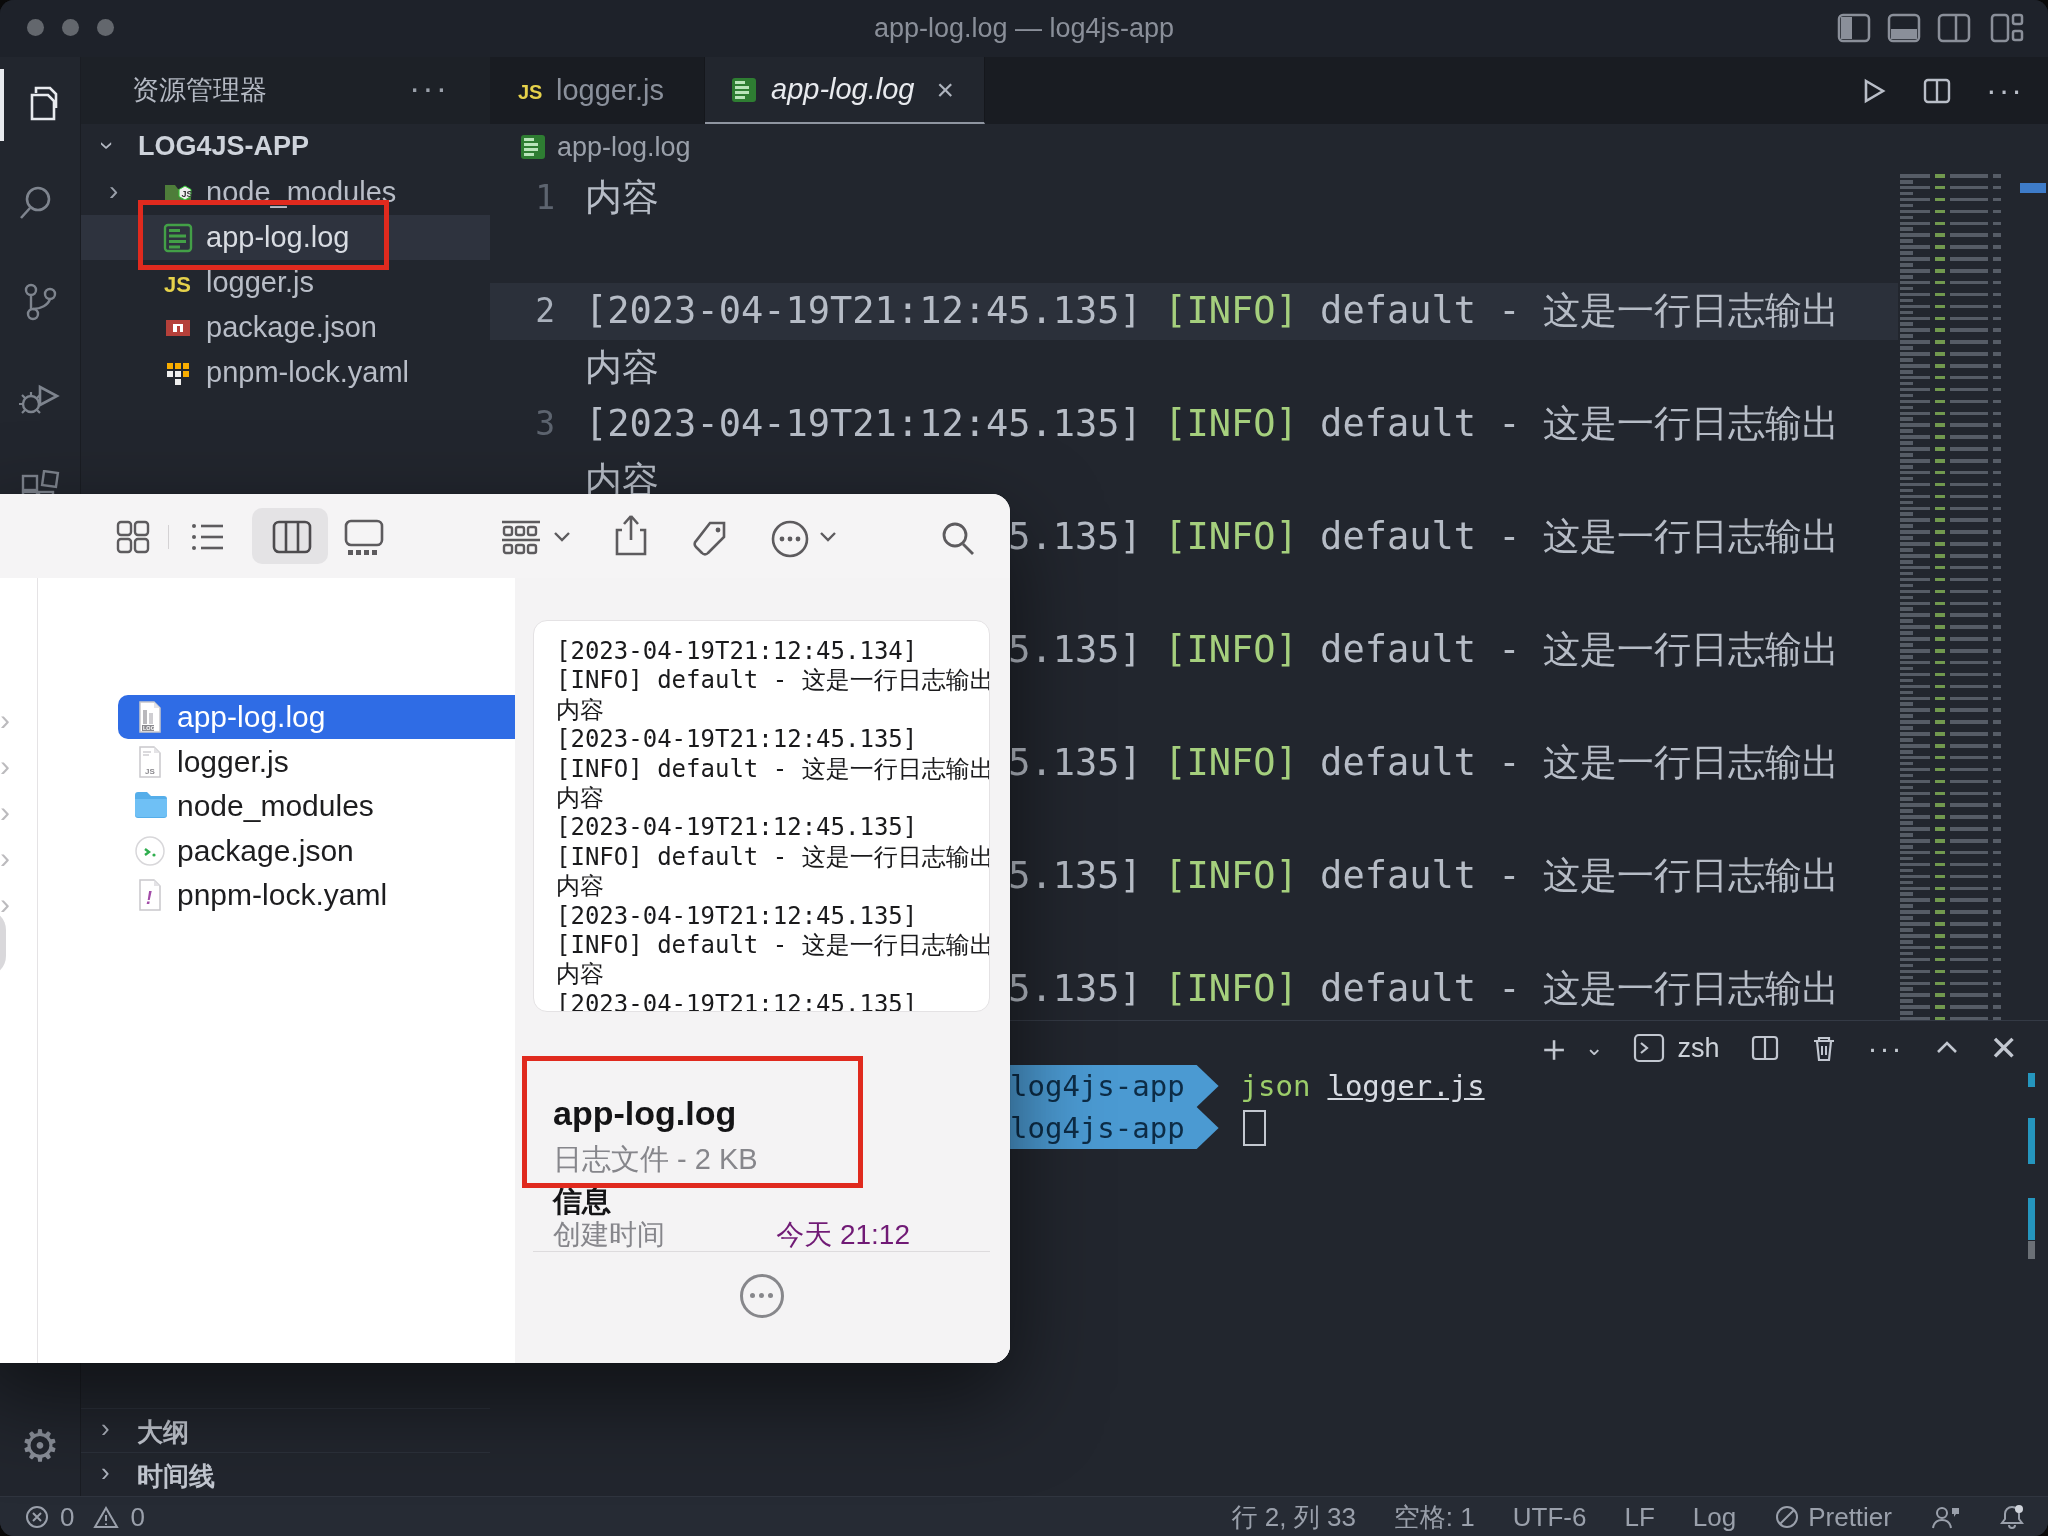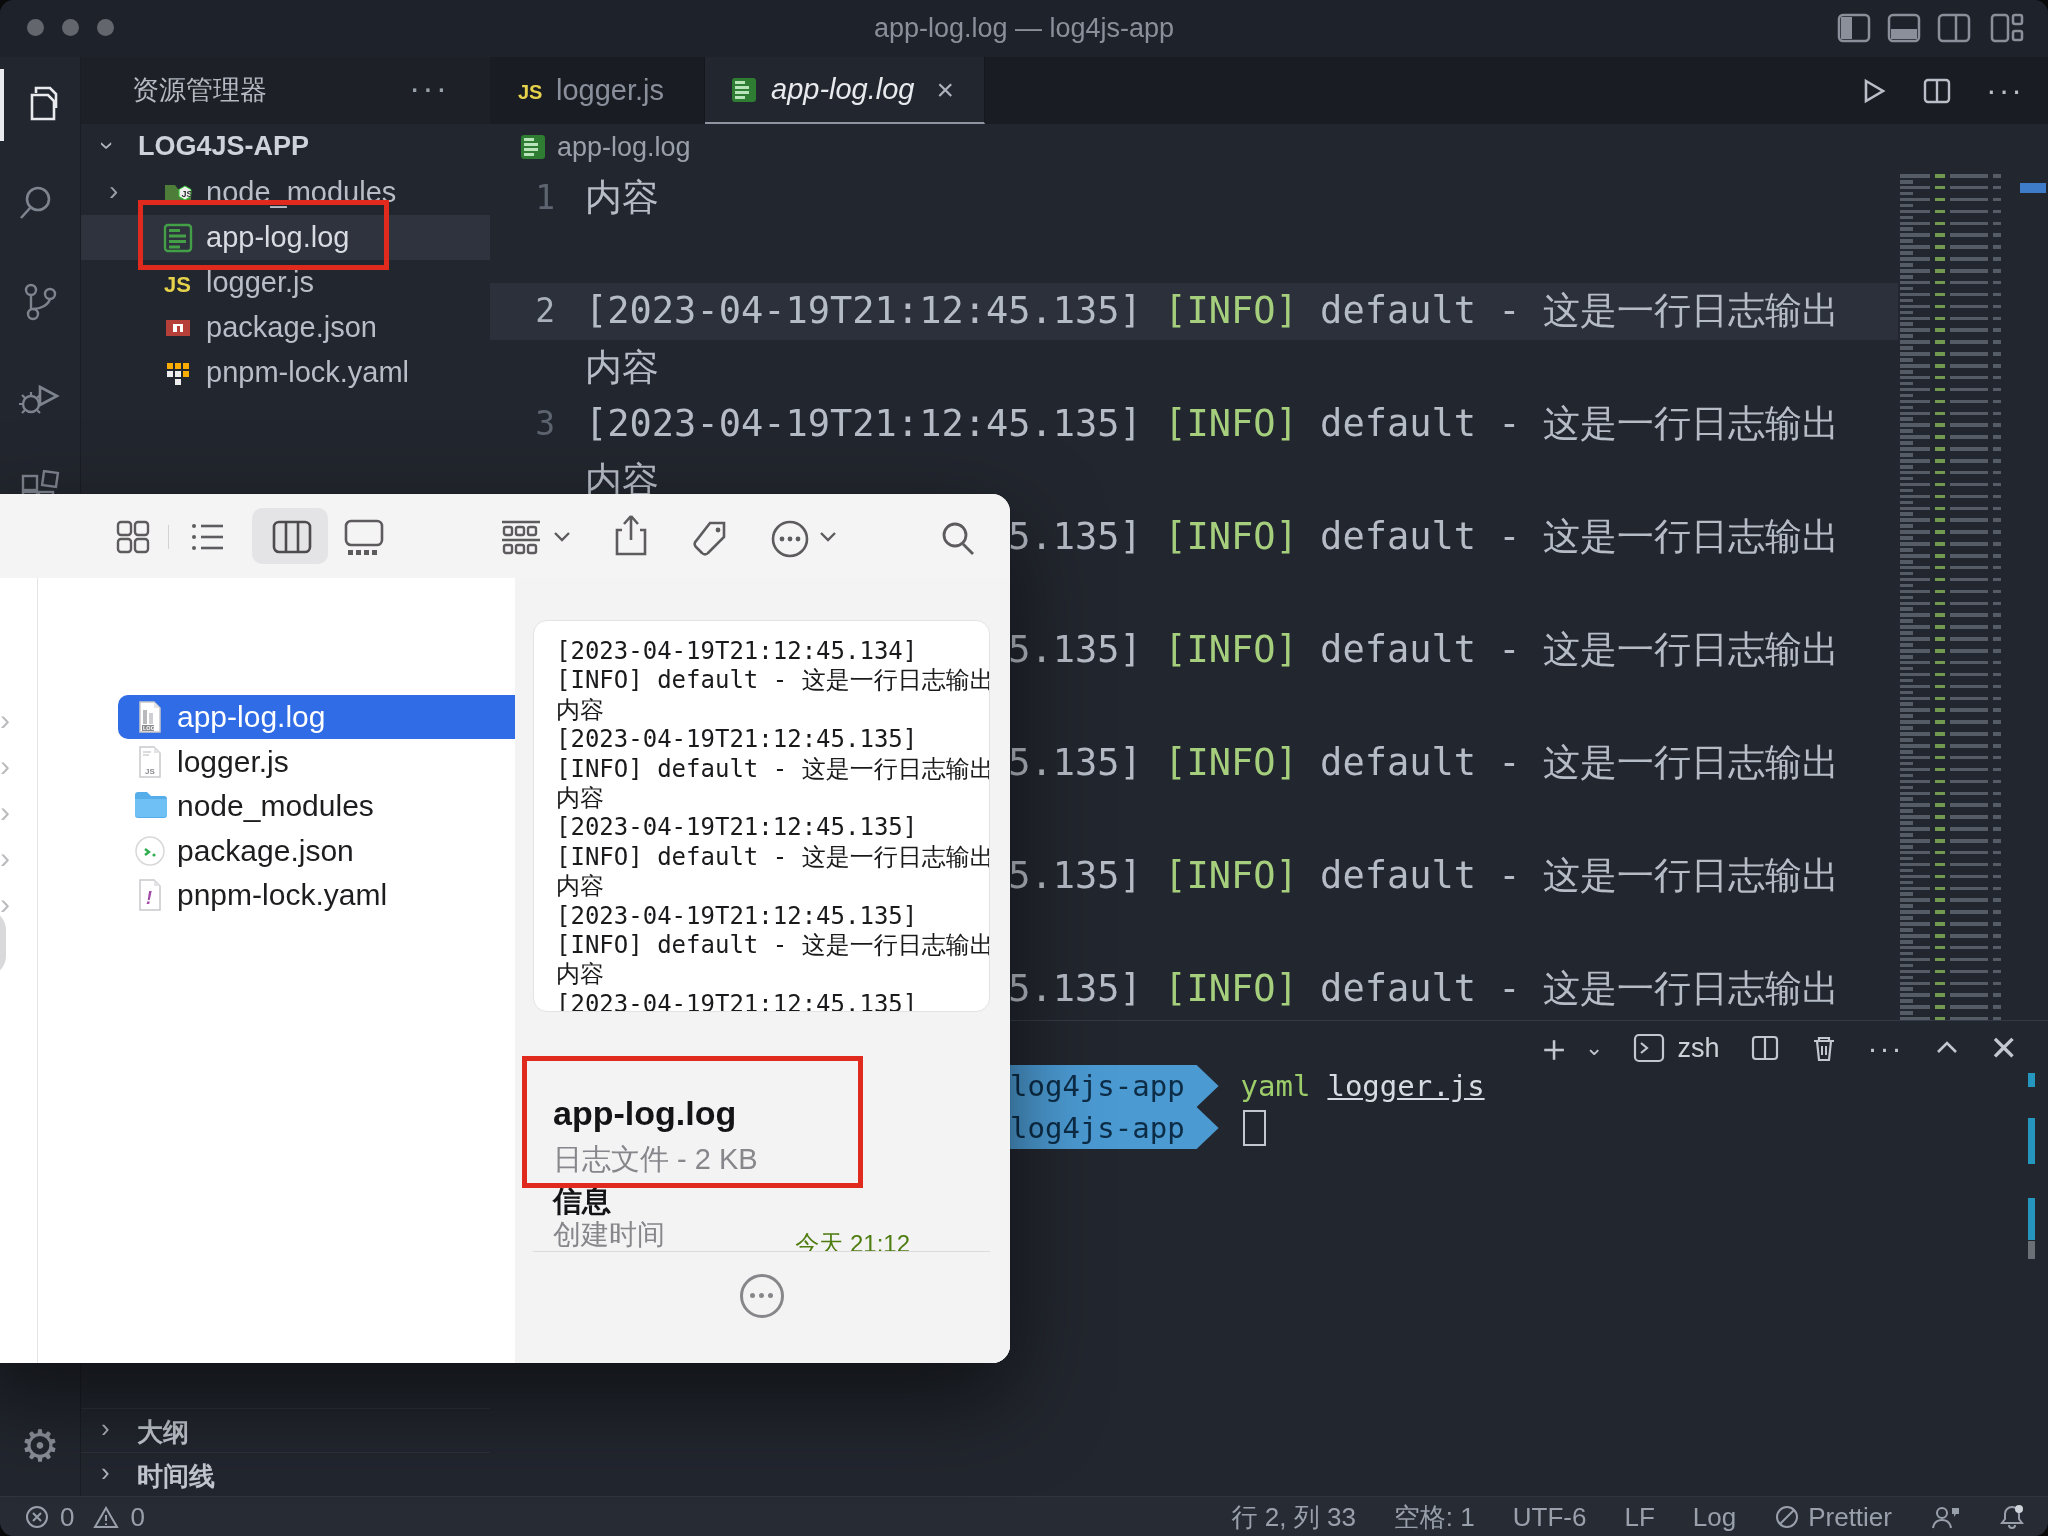--- a/index.html
+++ b/index.html
@@ -102,21 +102,21 @@
   #f-col3{position:absolute;left:539px;top:0;width:495px;height:785px;background:#f4f3f4;}
   #preview-card{position:absolute;left:18px;top:42px;width:457px;height:392px;background:#ffffff;
     border:1px solid #e4e2e4;border-radius:14px;box-sizing:border-box;padding:16px 0 0 22px;overflow:hidden;}
   .pv-line{font-family:"DejaVu Sans Mono",monospace;font-size:24px;line-height:29.4px;color:#1a1a1c;white-space:nowrap;}
   #f-info{position:absolute;left:0;top:434px;width:495px;height:351px;}
   #fi-title{position:absolute;left:38px;top:82px;font-size:34px;font-weight:bold;color:#141416;}
   #fi-sub{position:absolute;left:38px;top:128px;font-size:29px;color:#86868b;}
   #fi-sec{position:absolute;left:38px;top:170px;font-size:29px;font-weight:bold;color:#141416;}
   #fi-roww{position:absolute;left:0px;top:204px;width:495px;height:35px;overflow:hidden;}
   #fi-row-l{position:absolute;left:38px;top:0;font-size:28px;color:#86868b;}
-  #fi-row-v{position:absolute;right:100px;top:12px;font-size:24px;color:#4d7c0f;}
+  #fi-row-v{position:absolute;right:100px;top:0;font-size:28px;color:#701a75;}
   #fi-div{position:absolute;left:18px;top:239px;width:457px;height:1px;background:#dddbdd;}
   #fi-more-ic{position:absolute;left:225px;top:262px;width:44px;height:44px;border:3px solid #87878b;border-radius:50%;box-sizing:border-box;}
   #fi-more-ic i{position:absolute;top:16px;width:5px;height:5px;border-radius:50%;background:#87878b;}
   #fi-more{position:absolute;left:0;top:316px;width:495px;text-align:center;font-size:29px;color:#6d6d71;}
   
   .redbox{position:absolute;border:5px solid #e02a1e;box-sizing:border-box;z-index:60;}
   svg{display:block;}
 </style>
 </head>
 <body>
@@ -897,21 +897,21 @@
       <span>
           <svg width="26" height="26">
             <path d="M4 17 l9 -9 9 9" fill="none" stroke="#c2c7d0" stroke-width="2.6"></path>
           </svg>
         </span>
       <span style="font-size:34px;">✕</span>
     </div>
     <div id="term-rows">
         <div class="trow">
           <span class="chip">log4js-app</span>
-          <span class="cmd"><span class="c1">yaml</span><span class="c2">logger.js</span></span>
+          <span class="cmd"><span class="c1">json</span><span class="c2">logger.js</span></span>
         </div>
         <div class="trow">
           <span class="chip">log4js-app</span>
           <span class="cursor"></span>
         </div>
       </div>
     <div class="scrolldec" style="top:52px;height:14px"></div>
     <div class="scrolldec" style="top:97px;height:46px"></div>
     <div class="scrolldec" style="top:177px;height:42px"></div>
     <div class="scrolldec" style="top:220px;height:18px;background:#6b7076"></div>

